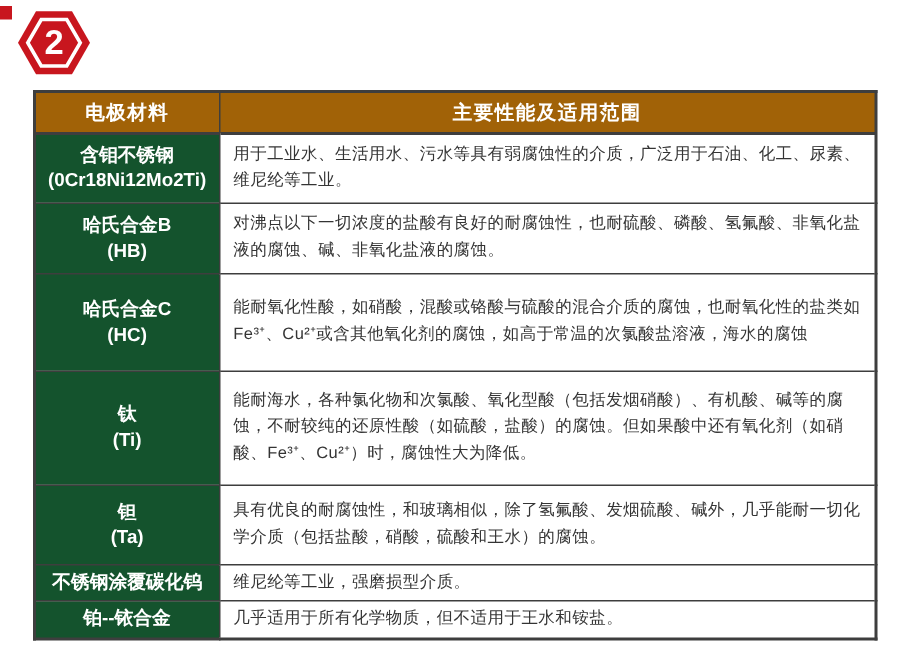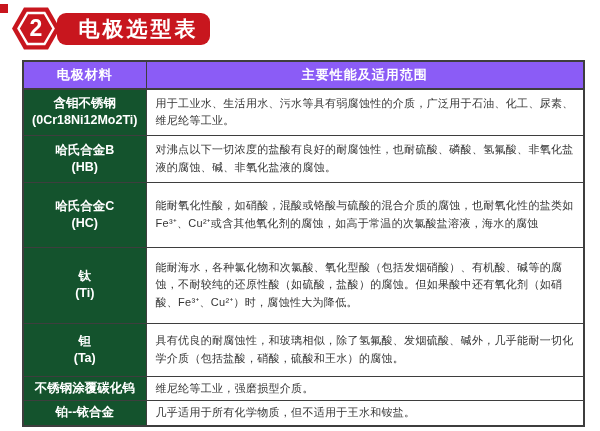--- a/index.html
+++ b/index.html
@@ -54,21 +54,21 @@
     border-collapse: collapse;
     table-layout: fixed;
   }
   table.sel col.c1 { width: 123px; }
   table.sel th, table.sel td {
     border: 1px solid #3e3e3e;
   }
   table.sel { border: 2px solid #3e3e3e; }
   table.sel thead tr { height: 28px; }
   table.sel th {
-    background: #8b5cf6;
+    background: #a16207;
     color: #ffffff;
     font-size: 13px;
     font-weight: bold;
     text-align: center;
     letter-spacing: 1px;
     border-bottom-width: 2px;
   }
   td.mat {
     background: #14532d;
     color: #ffffff;
@@ -98,23 +98,20 @@
   tbody tr:nth-child(6) { height: 23px; }
   tbody tr:nth-child(7) { height: 23px; }
 </style>
 </head>
 <body>
 
 <div class="page">
 
   <div class="corner-square"></div>
 
-  <div class="title-banner">
-    <span class="title-text">电极选型表</span>
-  </div>
 
   <div class="badge">
     <svg width="50" height="45" viewBox="0 0 50 45">
       <polygon points="13,1.5 37,1.5 49,22.5 37,43.5 13,43.5 1,22.5" fill="#c8161e"></polygon>
       <polygon points="16.5,7 33.5,7 42.5,22.5 33.5,38 16.5,38 7.5,22.5" fill="none" stroke="#ffffff" stroke-width="2.4"></polygon>
     </svg>
     <span class="badge-num">2</span>
   </div>
 
   <table class="sel">

